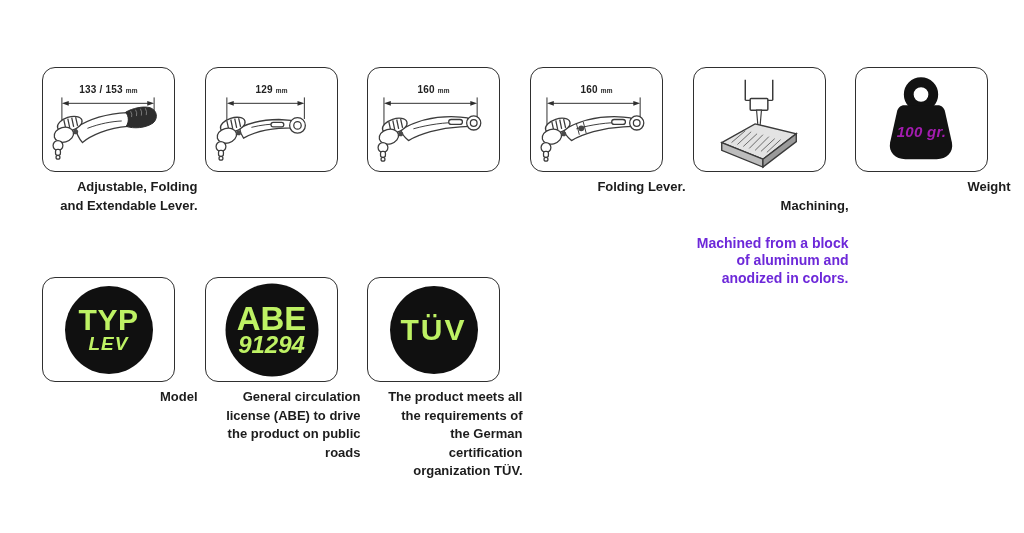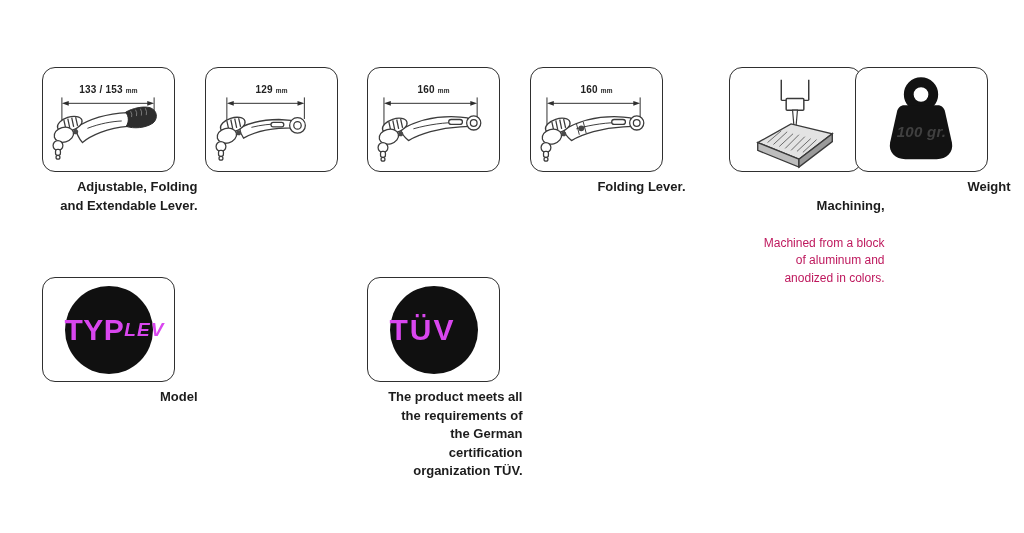--- a/index.html
+++ b/index.html
@@ -17,39 +17,39 @@
     position:absolute;top:16px;left:0;width:100%;text-align:center;
     font-size:10px;font-weight:bold;color:#222;letter-spacing:.2px;
   }
   .dim .unit{font-size:6.5px;font-weight:bold;vertical-align:baseline;}
   .caption{
     position:absolute;top:111px;left:50%;transform:translateX(-50%);
     width:178px;text-align:right;font-weight:bold;font-size:13px;
     line-height:18.5px;color:#1c1c1c;white-space:pre-line;
   }
   .caption .sub{
-    font-weight:normal;color:#be185d;font-size:12px;line-height:17.5px;
+    font-weight:bold;color:#6d28d9;font-size:14px;line-height:17.5px;
     white-space:pre-line;margin-top:1px;
   }
   .badge{
     position:absolute;left:50%;top:50%;transform:translate(-50%,-50%);
-    background:#101010;border-radius:50%;color:#d946ef;
-    display:flex;flex-direction:row;align-items:center;
+    background:#101010;border-radius:50%;color:#bef264;
+    display:flex;flex-direction:column;align-items:center;justify-content:center;
   }
   .badge.typ{width:88px;height:88px;}
   .badge.abe{width:93px;height:93px;}
   .badge.tuv{width:88px;height:88px;}
   .badge .l1{font-weight:bold;font-size:30px;line-height:28px;letter-spacing:.5px;}
   .badge.abe .l1{font-size:33px;line-height:28px;letter-spacing:0;}
   .badge .l2{font-weight:bold;font-size:19px;line-height:20px;letter-spacing:1px;font-style:italic;}
   .badge.abe .l2{font-size:24px;line-height:23px;letter-spacing:0;}
   .badge.tuv .l1{letter-spacing:2px;}
   .weight-text{
     position:absolute;top:55px;left:0;width:100%;text-align:center;
-    color:#404040;font-weight:bold;font-style:italic;font-size:15px;letter-spacing:.3px;
+    color:#a21caf;font-weight:bold;font-style:italic;font-size:15px;letter-spacing:.3px;
   }
   .lever-stroke{stroke:#3c3c3c;stroke-width:1.3;fill:#ffffff;}
   .thin{stroke:#3c3c3c;stroke-width:1;fill:none;}
   .dimline{stroke:#2e2e2e;stroke-width:1;fill:none;}
   .dimarrow{fill:#2e2e2e;stroke:none;}
 </style>
 </head>
 <body>
 
 <div id="screen">
@@ -162,21 +162,21 @@
           <rect x="12.5" y="85" width="5" height="6" rx="2"></rect>
           <circle cx="15" cy="93" r="2"></circle>
         </g>
         <circle cx="33" cy="67" r="2.6" fill="#4a4a4a"></circle>
       </svg>
       <div class="dim"><span>160</span> <span class="unit">mm</span></div>
     </div>
     <div class="caption">Folding Lever.</div>
   </div>
 
-  <div class="cell" style="left:693px;top:67px;margin-left:36px;">
+  <div class="cell" style="left:693px;top:67px;">
     <div class="box">
       <svg viewBox="0 0 133 105">
         <g stroke="#3a3a3a" stroke-width="1.5" fill="none">
           <path d="M52,12 V33 M80,12 V33"></path>
         </g>
         <rect x="57" y="31" width="18" height="12" rx="1" fill="#ffffff" stroke="#3a3a3a" stroke-width="1.5"></rect>
         <path d="M52,33 H57 M80,33 H75" stroke="#3a3a3a" stroke-width="1.5" fill="none"></path>
         <path d="M63.5,43 L68.5,43 L67,60 L65,60 Z" fill="#ffffff" stroke="#3a3a3a" stroke-width="1.2"></path>
         <polygon points="28,76 62,57 104,67 70,93" fill="#e3e3e3" stroke="#3a3a3a" stroke-width="1.4"></polygon>
         <path d="M38,76 L52,64 M44,78 L58,65 M50,80 L64,67 M56,82 L70,68 M62,84 L76,70 M68,85 L82,72 M74,86 L88,73" stroke="#5c5c5c" stroke-width="0.9" fill="none"></path>
@@ -206,20 +206,32 @@
   <div class="cell" style="left:42px;top:277px;">
     <div class="box">
       <div class="badge typ">
         <div class="l1">TYP</div>
         <div class="l2">LEV</div>
       </div>
     </div>
     <div class="caption">Model</div>
   </div>
 
+  <div class="cell" style="left:205px;top:277px;">
+    <div class="box">
+      <div class="badge abe">
+        <div class="l1">ABE</div>
+        <div class="l2">91294</div>
+      </div>
+    </div>
+    <div class="caption">General circulation
+license (ABE) to drive
+the product on public
+roads</div>
+  </div>
 
   <div class="cell" style="left:367px;top:277px;">
     <div class="box">
       <div class="badge tuv">
         <div class="l1">TÜV</div>
       </div>
     </div>
     <div class="caption">The product meets all
 the requirements of
 the German

